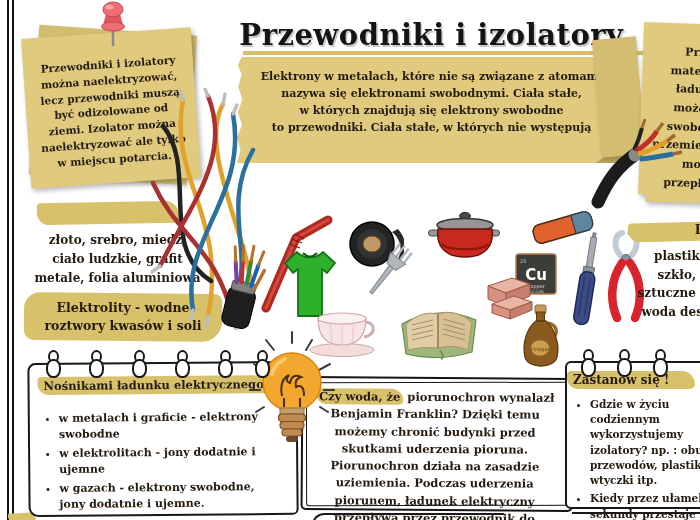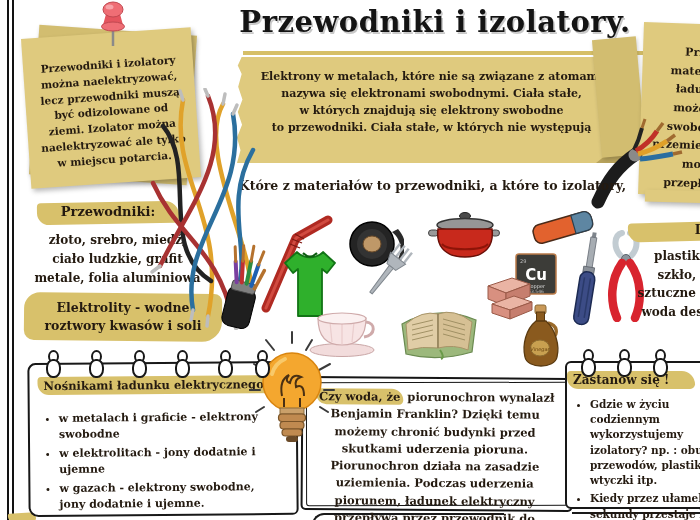--- a/index.html
+++ b/index.html
@@ -41,21 +41,21 @@
   </div>
 
   <svg class="abs" style="left:96px;top:1px;" width="34" height="46" viewBox="0 0 34 46">
     <line x1="17" y1="28" x2="17" y2="45" stroke="#8a8a8a" stroke-width="2.5"></line>
     <path d="M7,24 Q17,30 27,24 L24,13 Q17,17 10,13 Z" fill="#e4555e"></path>
     <ellipse cx="17" cy="25.5" rx="11.5" ry="4.5" fill="#ef6e75" stroke="#c04850" stroke-width="1"></ellipse>
     <ellipse cx="17" cy="8.5" rx="10" ry="7.5" fill="#ef6e75" stroke="#c04850" stroke-width="1"></ellipse>
     <ellipse cx="13.5" cy="6" rx="4" ry="2.5" fill="#f7a3a8"></ellipse>
   </svg>
 
-  <div class="abs serifb center" style="left:225px;top:5px;width:420px;font-size:29px;letter-spacing:.5px;color:#141414;text-shadow:1.5px 1.5px 0 #c9c9c9;">Przewodniki i izolatory.</div>
+  <div class="abs serifb center" style="left:225px;top:18px;width:420px;font-size:29px;letter-spacing:.5px;color:#141414;text-shadow:1.5px 1.5px 0 #c9c9c9;">Przewodniki i izolatory.</div>
   <div class="abs" style="left:243px;top:51px;width:457px;height:3.5px;background:#d6bf67;"></div>
 
   <div class="abs note" style="left:237px;top:57px;width:389px;height:106px;clip-path:polygon(1.2% 0,100% 0,100% 100%,0 100%,.9% 88%,0 76%,1.3% 64%,.2% 52%,1.4% 40%,.3% 28%,1.2% 16%,.2% 8%);">
     <div class="serifb center" style="padding-top:11px;font-size:11px;line-height:1.55;">
         <div>Elektrony w metalach, które nie są związane z atomami</div>
         <div>nazywa się elektronami swobodnymi. Ciała stałe,</div>
         <div>w których znajdują się elektrony swobodne</div>
         <div>to przewodniki. Ciała stałe, w których nie występują</div>
       </div>
   </div>
@@ -83,25 +83,23 @@
     <path d="M54,22 L57,13" stroke="#a06a30" stroke-width="3" fill="none"></path>
     <path d="M48,45 C58,39 64,33 69,25" stroke="#c03028" stroke-width="5" fill="none"></path>
     <path d="M69,25 L75,17" stroke="#a06a30" stroke-width="3.5" fill="none"></path>
     <path d="M50,48 C62,45 70,41 79,35" stroke="#e0a028" stroke-width="5" fill="none"></path>
     <path d="M79,35 L87,29" stroke="#a06a30" stroke-width="3.5" fill="none"></path>
     <path d="M52,53 C64,52 74,50 85,48" stroke="#2a6ea0" stroke-width="5" fill="none"></path>
     <path d="M85,48 L94,46" stroke="#a06a30" stroke-width="3.5" fill="none"></path>
   </svg>
 
   <div class="abs serifb center" style="left:235px;top:176px;width:395px;font-size:12.5px;line-height:1.55;white-space:nowrap;">
-      <div>Które z materiałów to przewodniki, a które to izolatory,</div>
     </div>
 
   <div class="abs hl" style="left:37px;top:202px;width:142px;height:22px;transform:rotate(-1deg);"></div>
-  <div class="abs serifb center" style="left:37px;top:204px;width:142px;font-size:13px;">Przewodniki:</div>
   <div class="abs serifb center" style="left:15px;top:231px;width:205px;font-size:12px;line-height:1.6;">
       <div>złoto, srebro, miedź,</div>
       <div>ciało ludzkie, grafit</div>
       <div>metale, folia aluminiowa</div>
     </div>
 
   <div class="abs hl" style="left:24px;top:293px;width:198px;height:48px;border-radius:16px 8px 20px 10px;transform:rotate(.6deg);"></div>
   <div class="abs serifb center" style="left:30px;top:299px;width:186px;font-size:12.5px;line-height:1.45;">Elektrolity - wodne roztwory kwasów i soli</div>
 
   <svg class="abs" style="left:138px;top:88px;" width="132" height="242" viewBox="0 0 132 242">

